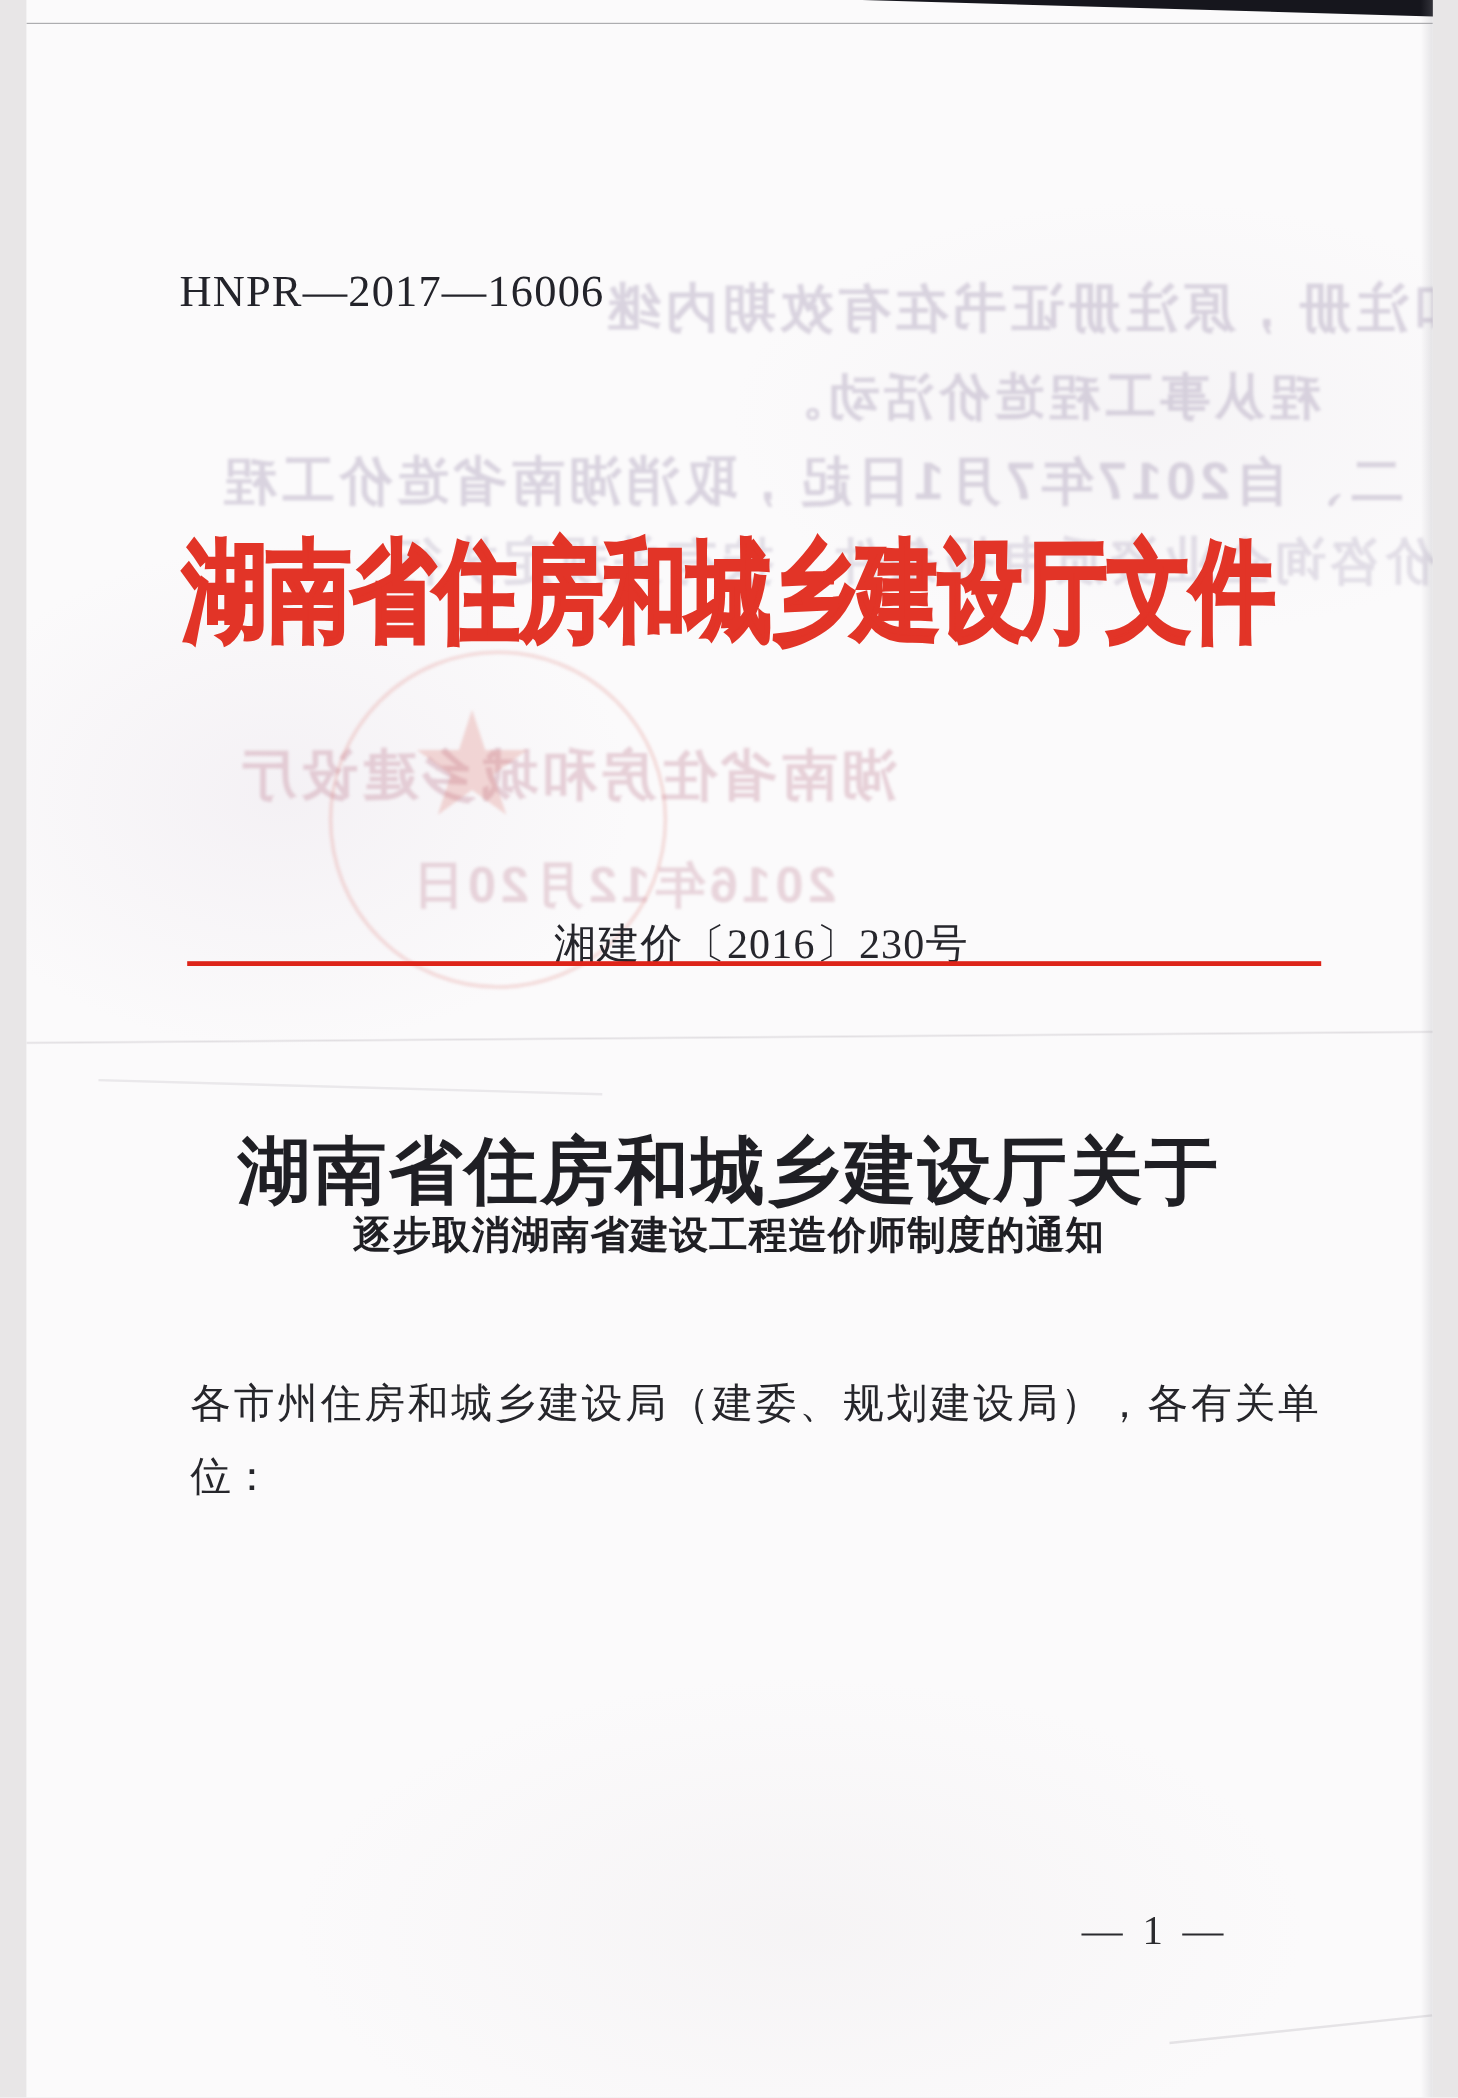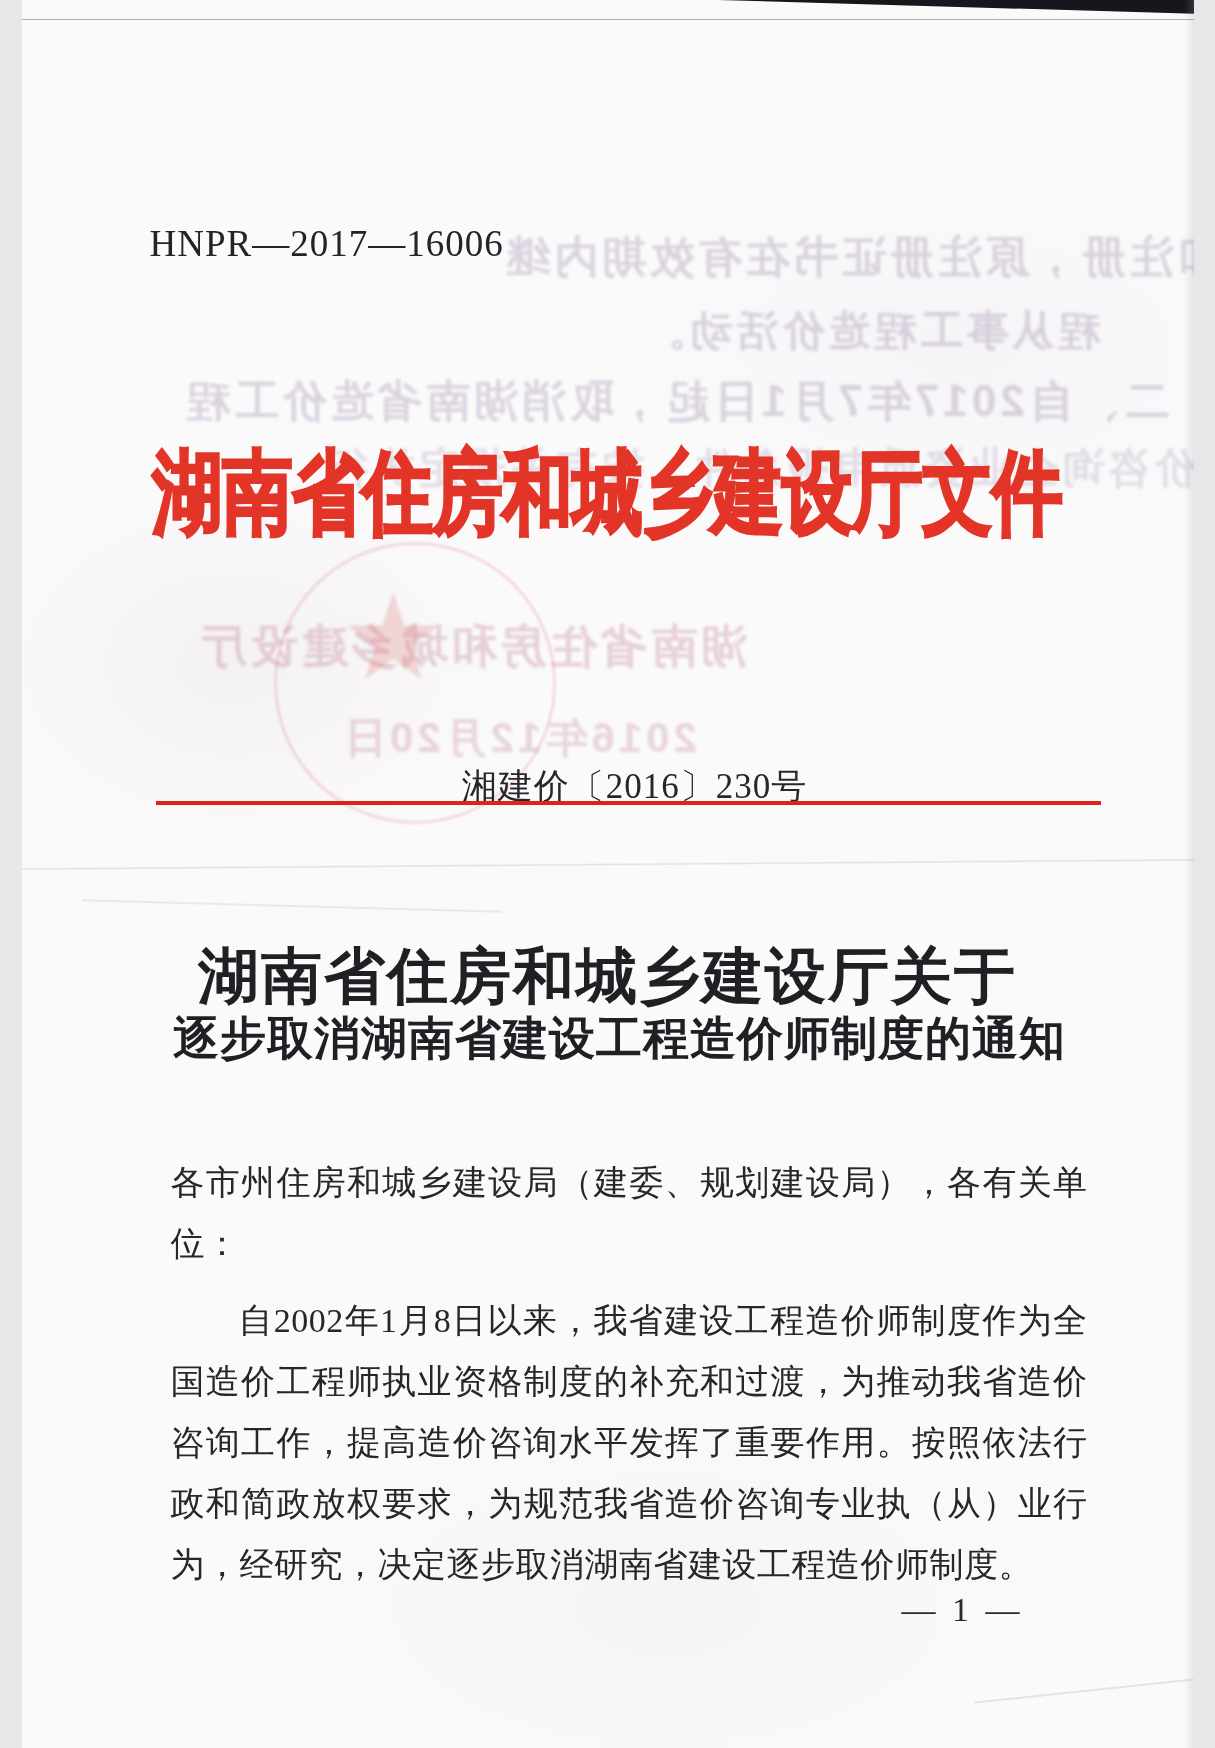--- a/index.html
+++ b/index.html
@@ -87,30 +87,30 @@
   .red-rule{
     position:absolute;top:801px;left:134px;width:945px;height:4px;
     background:#dd2419;
   }
   .title-1{
     position:absolute;top:936px;left:0;width:100%;
     text-align:center;font-weight:700;font-size:61px;color:#1f1f24;
     letter-spacing:2px;
   }
   .title-2{
-    position:absolute;top:1008px;left:12px;width:100%;
-    text-align:center;font-weight:700;font-size:46px;color:#1f1f24;
+    position:absolute;top:1008px;left:0;width:100%;
+    text-align:center;font-weight:700;font-size:32px;color:#1f1f24;
     letter-spacing:1px;
   }
   .body-block{
     position:absolute;top:1136px;left:133px;width:949px;
     font-size:34px;line-height:61px;color:#26262b;
   }
   .body-block p{
-    margin:16px;
+    margin:4px;
     text-align:justify;
     text-justify:inter-ideograph;
     letter-spacing:.5px;
     font-family:Liberation Serif, serif;
   }
   .body-block p.indent{text-indent:2em;}
   .page-number{
     position:absolute;top:1591px;left:880px;
     font-size:34px;color:#2a2a2e;letter-spacing:4px;white-space:nowrap;
   }
@@ -142,18 +142,17 @@
   <div class="letterhead">湖南省住房和城乡建设厅文件</div>
 
   <div class="doc-number">湘建价〔2016〕230号</div>
   <div class="red-rule"></div>
 
   <div class="title-1">湖南省住房和城乡建设厅关于</div>
   <div class="title-2">逐步取消湖南省建设工程造价师制度的通知</div>
 
   <div class="body-block">
     <p>各市州住房和城乡建设局（建委、规划建设局），各有关单位：</p>
-    <p class="indent">自2002年1月8日以来，我省建设工程造价师制度作为全国造价工程师执业资格制度的补充和过渡，为推动我省造价咨询工作，提高造价咨询水平发挥了重要作用。按照依法行政和简政放权要求，为规范我省造价咨询专业执（从）业行为，经研究，决定逐步取消湖南省建设工程造价师制度。</p>
   </div>
 
   <div class="page-number">— 1 —</div>
 
 </div>
 
 </body></html>

